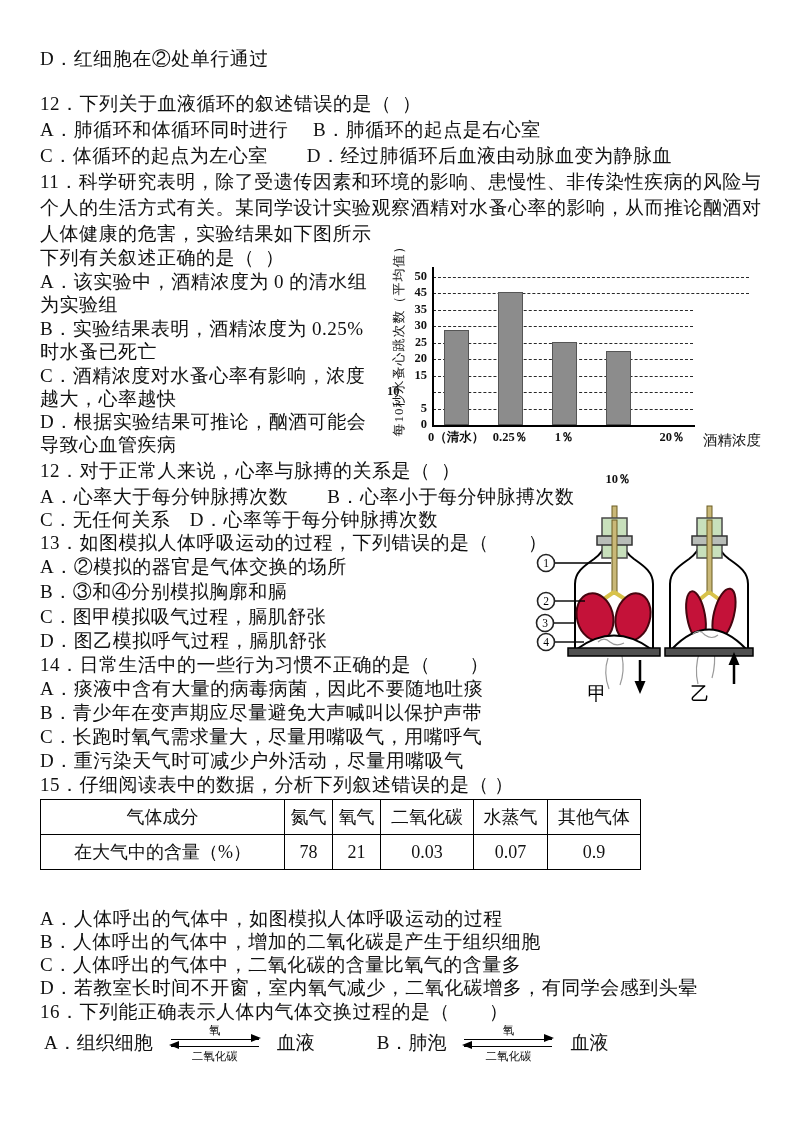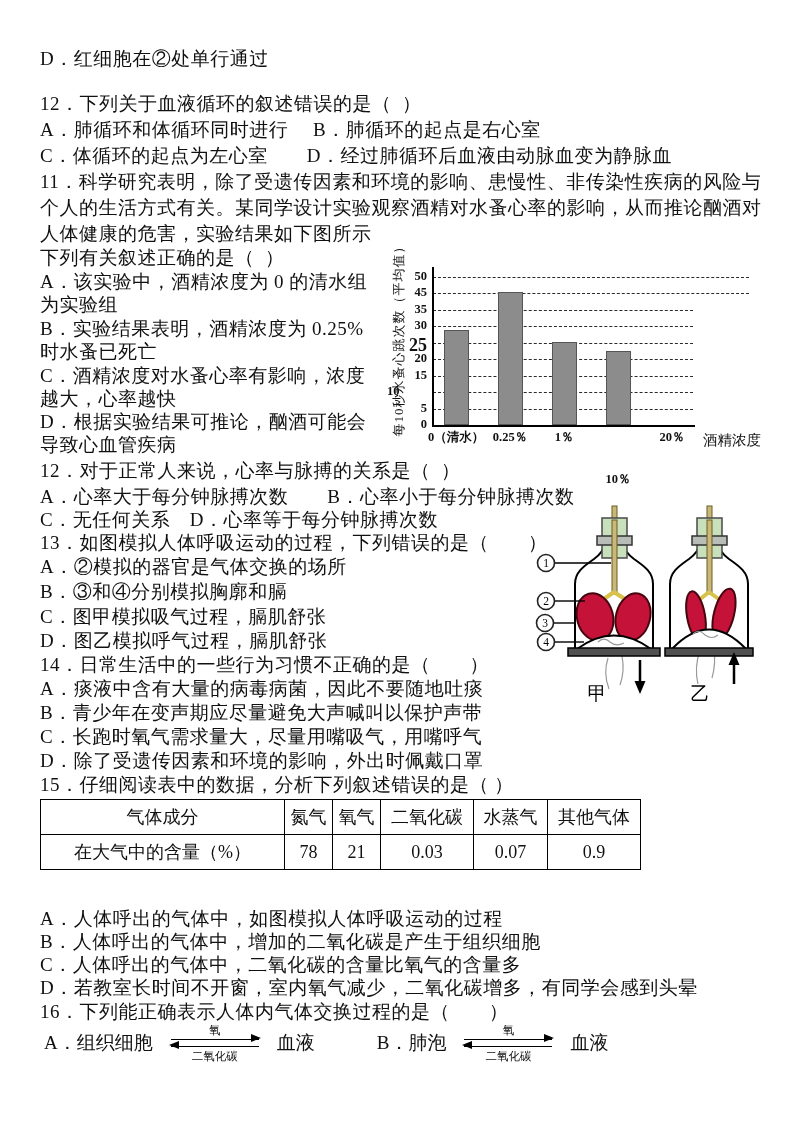--- a/index.html
+++ b/index.html
@@ -51,39 +51,39 @@
   <div class="ln" style="top:486px">A．心率大于每分钟脉搏次数　　B．心率小于每分钟脉搏次数</div>
   <div class="ln" style="top:532px">13．如图模拟人体呼吸运动的过程，下列错误的是（　　）</div>
   <div class="ln" style="top:556px">A．②模拟的器官是气体交换的场所</div>
   <div class="ln" style="top:581px">B．③和④分别模拟胸廓和膈</div>
   <div class="ln" style="top:606px">C．图甲模拟吸气过程，膈肌舒张</div>
   <div class="ln" style="top:630px">D．图乙模拟呼气过程，膈肌舒张</div>
   <div class="ln" style="top:654px">14．日常生活中的一些行为习惯不正确的是（　　）</div>
   <div class="ln" style="top:678px">A．痰液中含有大量的病毒病菌，因此不要随地吐痰</div>
   <div class="ln" style="top:702px">B．青少年在变声期应尽量避免大声喊叫以保护声带</div>
   <div class="ln" style="top:726px">C．长跑时氧气需求量大，尽量用嘴吸气，用嘴呼气</div>
-  <div class="ln" style="top:750px">D．除了受遗传因素和环境的影响，外出时佩戴口罩</div>
+  <div class="ln" style="top:750px">D．重污染天气时可减少户外活动，尽量用嘴吸气</div>
   <div class="ln" style="top:774px">15．仔细阅读表中的数据，分析下列叙述错误的是（ ）</div>
   <div class="ln" style="top:908px">A．人体呼出的气体中，如图模拟人体呼吸运动的过程</div>
   <div class="ln" style="top:931px">B．人体呼出的气体中，增加的二氧化碳是产生于组织细胞</div>
   <div class="ln" style="top:954px">C．人体呼出的气体中，二氧化碳的含量比氧气的含量多</div>
   <div class="ln" style="top:977px">D．若教室长时间不开窗，室内氧气减少，二氧化碳增多，有同学会感到头晕</div>
   <div class="ln" style="top:1001px">16．下列能正确表示人体内气体交换过程的是（　　）</div>
 
   <div id="chart">
     <div class="ylabel">每10秒水蚤心跳次数（平均值）</div>
   <div style="position: absolute; left: 2px; top: 41px; width: 40px; text-align: right; font-size: 12.5px; font-weight: bold;">50</div>
       <div style="position: absolute; left: 48px; top: 49px; width: 316px; height: 0px; border-top: 1.6px dashed rgb(42, 42, 42);"></div>
       <div style="position: absolute; left: 2px; top: 57.4444px; width: 40px; text-align: right; font-size: 12.5px; font-weight: bold;">45</div>
       <div style="position: absolute; left: 48px; top: 65.4444px; width: 316px; height: 0px; border-top: 1.6px dashed rgb(42, 42, 42);"></div>
       <div style="position: absolute; left: 2px; top: 73.8889px; width: 40px; text-align: right; font-size: 12.5px; font-weight: bold;">35</div>
       <div style="position: absolute; left: 48px; top: 81.8889px; width: 260px; height: 0px; border-top: 1.6px dashed rgb(42, 42, 42);"></div>
       <div style="position: absolute; left: 2px; top: 90.3333px; width: 40px; text-align: right; font-size: 12.5px; font-weight: bold;">30</div>
       <div style="position: absolute; left: 48px; top: 98.3333px; width: 260px; height: 0px; border-top: 1.6px dashed rgb(42, 42, 42);"></div>
-      <div style="position: absolute; left: 2px; top: 106.778px; width: 40px; text-align: right; font-size: 18px; font-weight: bold;">25</div>
+      <div style="position: absolute; left: 2px; top: 106.778px; width: 40px; text-align: right; font-size: 12px; font-weight: bold;">25</div>
       <div style="position: absolute; left: 48px; top: 114.778px; width: 260px; height: 0px; border-top: 1.6px dashed rgb(42, 42, 42);"></div>
       <div style="position: absolute; left: 2px; top: 123.222px; width: 40px; text-align: right; font-size: 12.5px; font-weight: bold;">20</div>
       <div style="position: absolute; left: 48px; top: 131.222px; width: 260px; height: 0px; border-top: 1.6px dashed rgb(42, 42, 42);"></div>
       <div style="position: absolute; left: 2px; top: 139.667px; width: 40px; text-align: right; font-size: 12.5px; font-weight: bold;">15</div>
       <div style="position: absolute; left: 48px; top: 147.667px; width: 260px; height: 0px; border-top: 1.6px dashed rgb(42, 42, 42);"></div>
       <div style="position: absolute; left: 2px; top: 156.111px; width: 40px; text-align: left; font-size: 12.5px; font-weight: bold;">10</div>
       <div style="position: absolute; left: 48px; top: 164.111px; width: 260px; height: 0px; border-top: 1.6px dashed rgb(42, 42, 42);"></div>
       <div style="position: absolute; left: 2px; top: 172.556px; width: 40px; text-align: right; font-size: 12.5px; font-weight: bold;">5</div>
       <div style="position: absolute; left: 48px; top: 180.556px; width: 260px; height: 0px; border-top: 1.6px dashed rgb(42, 42, 42);"></div>
       <div style="position: absolute; left: 2px; top: 189px; width: 40px; text-align: right; font-size: 12.5px; font-weight: bold;">0</div>

